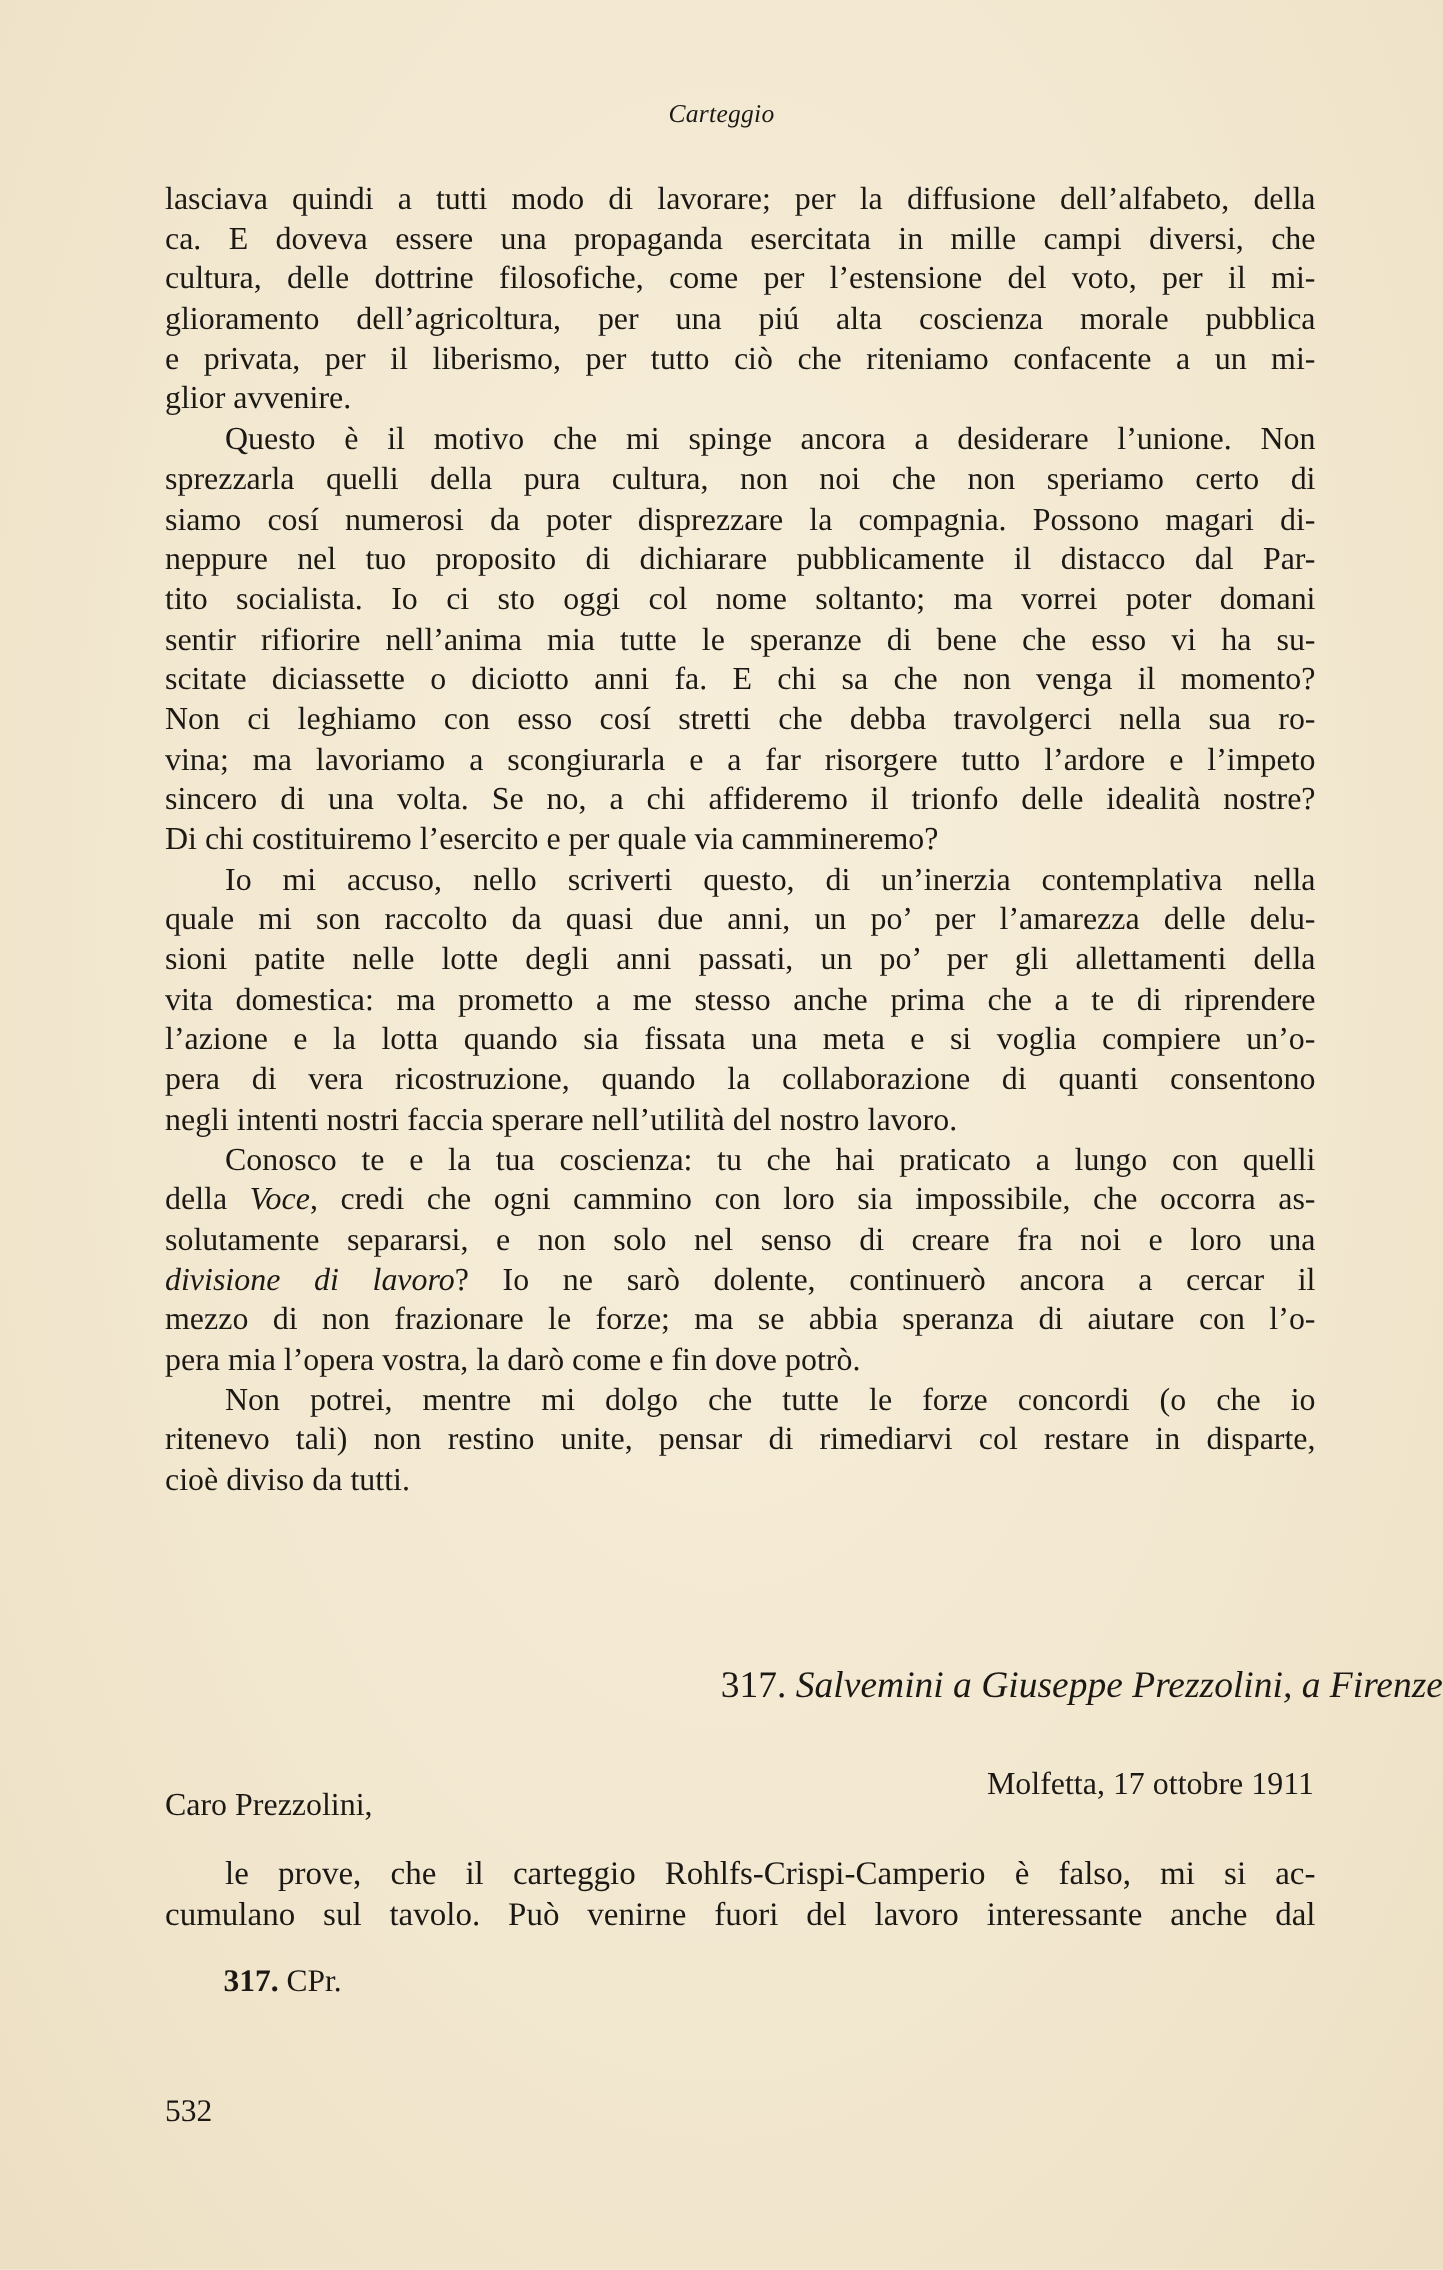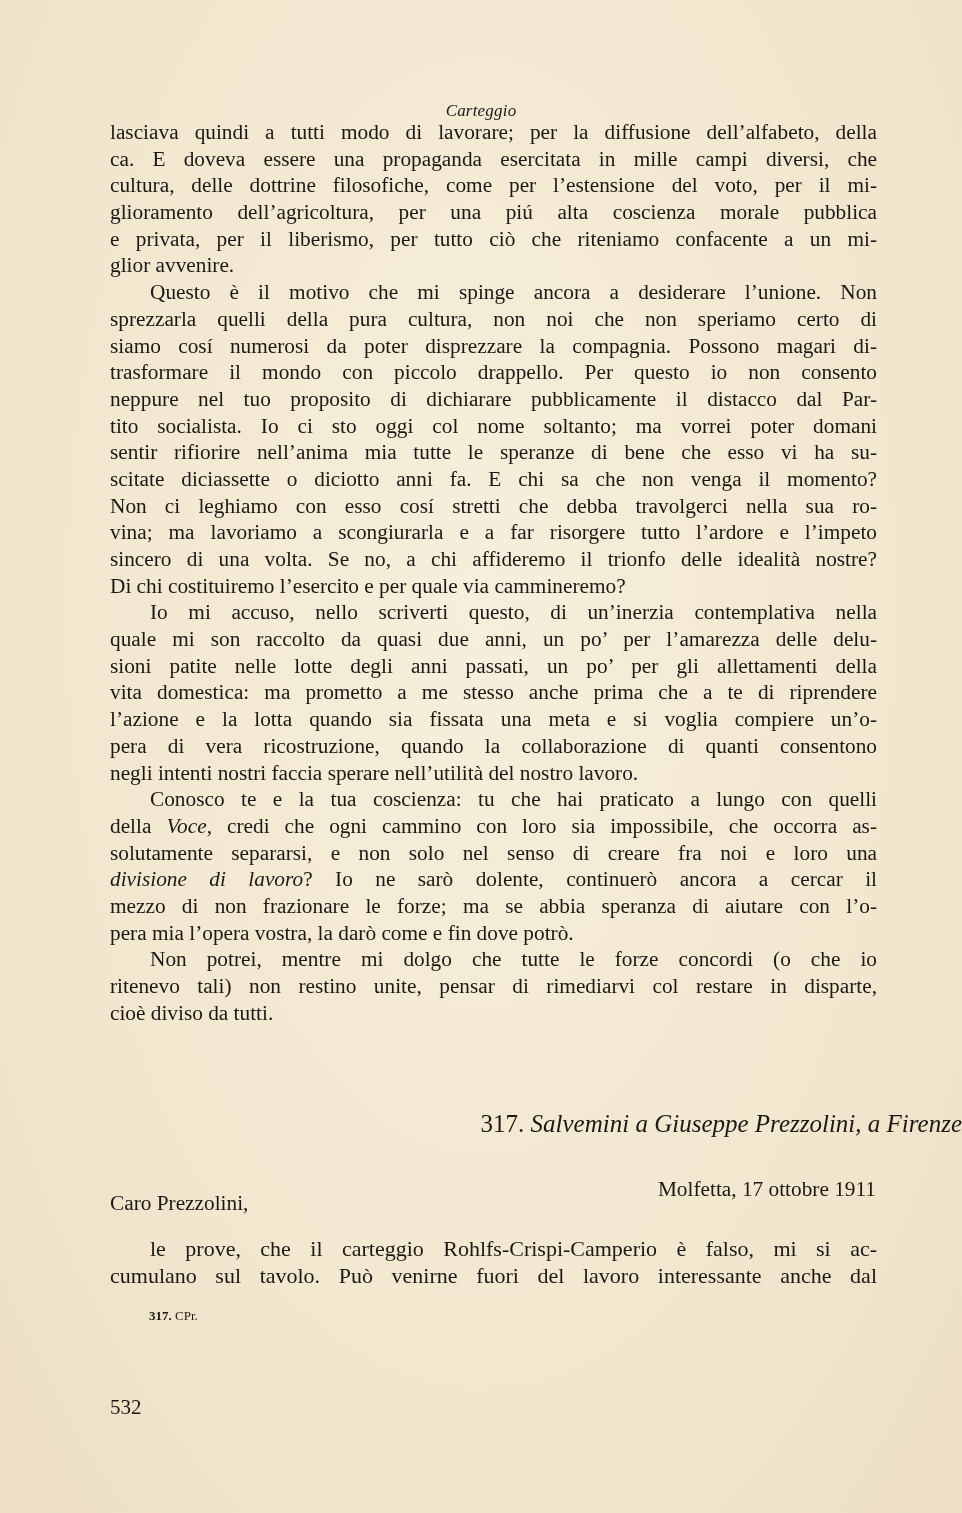--- a/index.html
+++ b/index.html
@@ -22,21 +22,20 @@
       width: 962px; height: 1513px;
     }
     .running-head {
       position: absolute;
       top: 66px;
       left: 0; width: 100%;
       text-align: center;
       font-style: italic;
       font-size: 17px;
       letter-spacing: 0.2px;
-      margin-top: 35px;
     }
     .body-text {
       position: absolute;
       left: 110px;
       width: 767px;
       top: 119px;
       font-size: 21.3px;
       line-height: 26.7px;
     }
     .line {
@@ -79,21 +78,21 @@
       left: 110px;
       width: 767px;
       top: 1236px;
       font-size: 22px;
       line-height: 26.7px;
     }
     .footnote {
       position: absolute;
       top: 1308px;
       left: 149px;
-      font-size: 13px;
+      font-size: 21px;
     }
     .footnote .fn-num { font-weight: bold; }
     .folio {
       position: absolute;
       top: 1395px;
       left: 110px;
       font-size: 21px;
     }
     i { font-style: italic; }
   </style>
@@ -107,21 +106,20 @@
   <div class="body-text" id="body-text">
       <span class="line">lasciava quindi a tutti modo di lavorare; per la diffusione dell’alfabeto, della</span>
       <span class="line">ca. E doveva essere una propaganda esercitata in mille campi diversi, che</span>
       <span class="line">cultura, delle dottrine filosofiche, come per l’estensione del voto, per il mi-</span>
       <span class="line">glioramento dell’agricoltura, per una piú alta coscienza morale pubblica</span>
       <span class="line">e privata, per il liberismo, per tutto ciò che riteniamo confacente a un mi-</span>
       <span class="line last">glior avvenire.</span>
       <span class="line indent">Questo è il motivo che mi spinge ancora a desiderare l’unione. Non</span>
       <span class="line">sprezzarla quelli della pura cultura, non noi che non speriamo certo di</span>
       <span class="line">siamo cosí numerosi da poter disprezzare la compagnia. Possono magari di-</span>
-      <span class="line">trasformare il mondo con piccolo drappello. Per questo io non consento</span>
       <span class="line">neppure nel tuo proposito di dichiarare pubblicamente il distacco dal Par-</span>
       <span class="line">tito socialista. Io ci sto oggi col nome soltanto; ma vorrei poter domani</span>
       <span class="line">sentir rifiorire nell’anima mia tutte le speranze di bene che esso vi ha su-</span>
       <span class="line">scitate diciassette o diciotto anni fa. E chi sa che non venga il momento?</span>
       <span class="line">Non ci leghiamo con esso cosí stretti che debba travolgerci nella sua ro-</span>
       <span class="line">vina; ma lavoriamo a scongiurarla e a far risorgere tutto l’ardore e l’impeto</span>
       <span class="line">sincero di una volta. Se no, a chi affideremo il trionfo delle idealità nostre?</span>
       <span class="line last">Di chi costituiremo l’esercito e per quale via cammineremo?</span>
       <span class="line indent">Io mi accuso, nello scriverti questo, di un’inerzia contemplativa nella</span>
       <span class="line">quale mi son raccolto da quasi due anni, un po’ per l’amarezza delle delu-</span>

